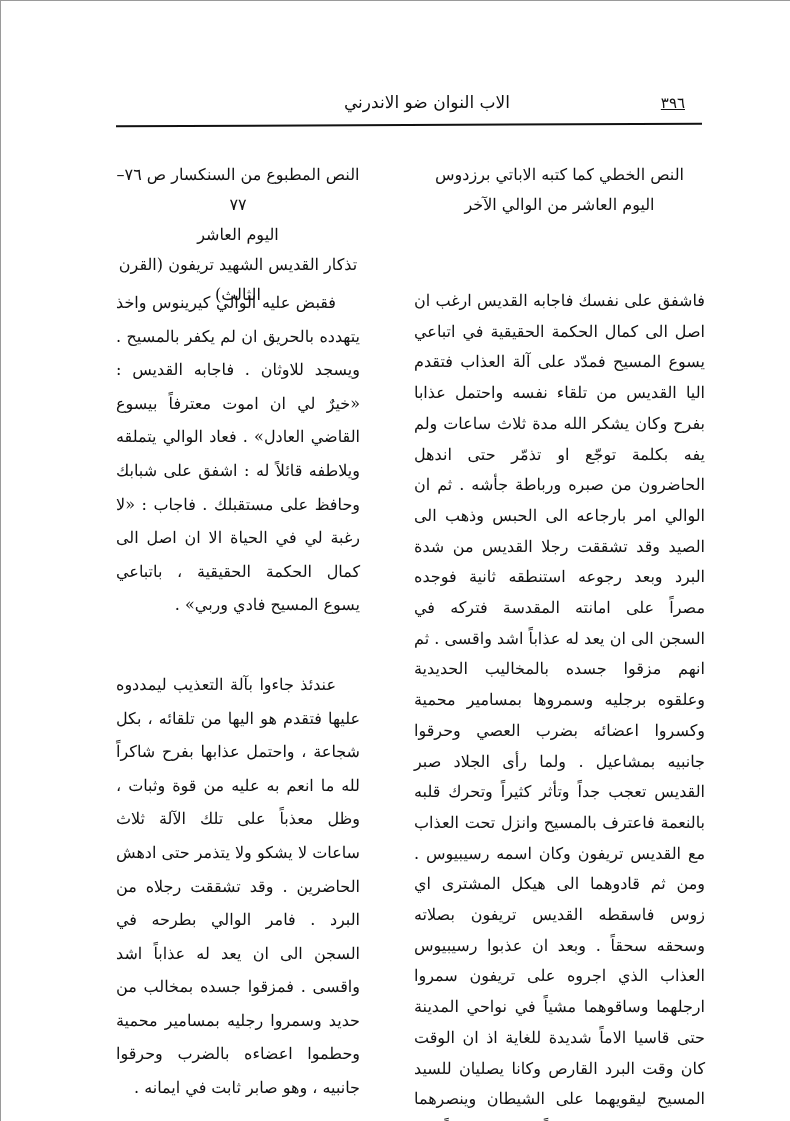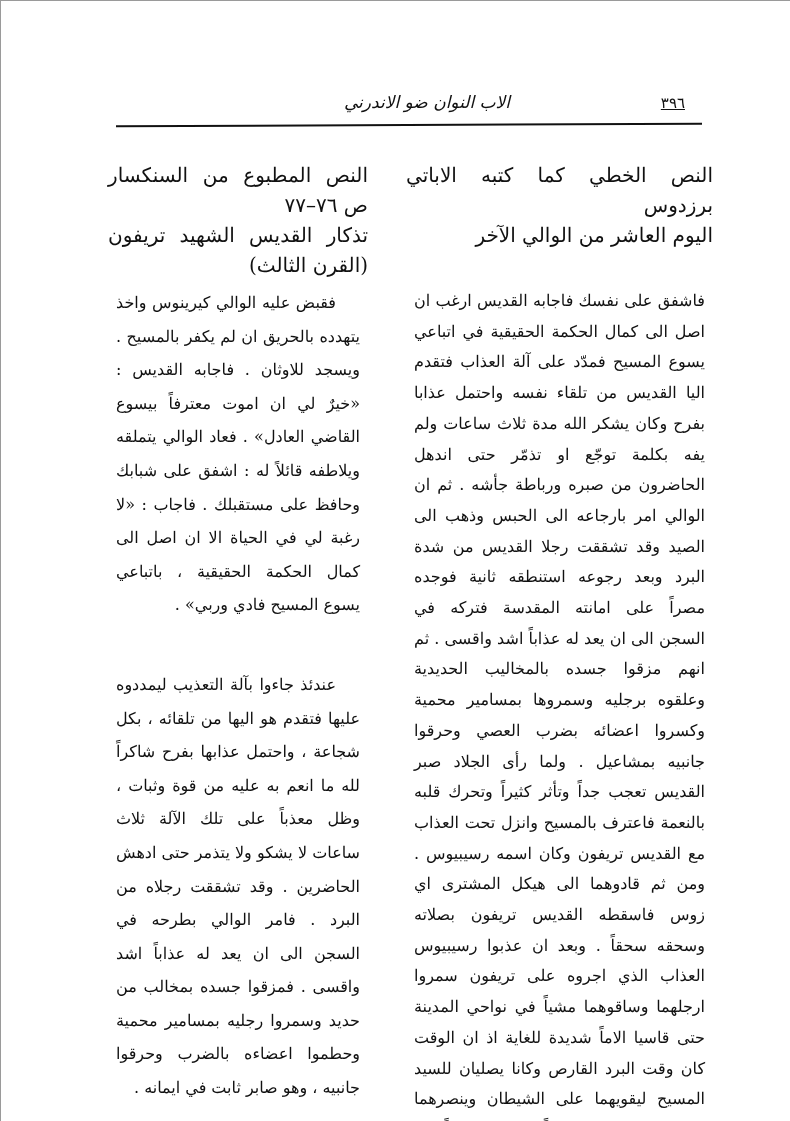--- a/index.html
+++ b/index.html
@@ -5,28 +5,28 @@
   html, body { margin: 0; padding: 0; }
   body {
     width: 790px; height: 1121px; background: #ffffff; position: relative; overflow: hidden;
     font-family: "DejaVu Serif", serif; color: #111;
   }
   .page-border-left { position: absolute; left: 0; top: 0; width: 1px; height: 1121px; background: #9a9a9a; }
   .page-border-top { position: absolute; left: 0; top: 0; width: 790px; height: 1px; background: #9a9a9a; }
 
   .running-head { position: absolute; top: 92px; left: 115px; width: 600px; height: 28px; direction: rtl; }
   .page-number { position: absolute; right: 30px; top: 2px; font-size: 15px; letter-spacing: 3px; text-decoration: underline; }
-  .running-title { position: absolute; right: 205px; top: 0; font-size: 17px; font-style: italic; }
+  .running-title { position: absolute; right: 205px; top: 0; font-size: 17px; }
   .head-rule { position: absolute; left: 116px; top: 124px; width: 586px; height: 2px; background: #111; transform: rotate(-0.25deg); }
 
   .column { position: absolute; direction: rtl; text-align: justify; }
   .col-right { left: 406px; width: 307px; top: 160px; }
   .col-left { left: 108px; width: 260px; top: 160px; }
 
-  .heading { font-size: 20px; line-height: 30px; margin: 0; font-weight: bold; }
+  .heading { text-align: center; font-size: 16px; line-height: 30px; margin: 0; font-weight: bold; }
   .col-right .heading { font-weight: normal; }
   .col-left .heading { font-weight: normal; }
 
   .para { margin: 8px; font-size: 16px; line-height: 31.6px; text-align-last: right; }
   .col-right .body { position: absolute; top: 118px; left: 0; width: 307px; }
   .col-right .para { line-height: 30.7px; }
   .col-left .body { position: absolute; top: 118px; left: 0; width: 260px; }
   .col-left .para { line-height: 33.6px; }
   .p-indent { text-indent: 24px; }
   .para-gap { height: 30px; }
@@ -47,20 +47,21 @@
 <div class="column col-right">
   <p class="heading">النص الخطي كما كتبه الاباتي برزدوس</p>
   <p class="heading">اليوم العاشر من الوالي الآخر</p>
   <div class="body">
     <p class="para">فاشفق على نفسك فاجابه القديس ارغب ان اصل الى كمال الحكمة الحقيقية في اتباعي يسوع المسيح فمدّد على آلة العذاب فتقدم اليا القديس من تلقاء نفسه واحتمل عذابا بفرح وكان يشكر الله مدة ثلاث ساعات ولم يفه بكلمة توجّع او تذمّر حتى اندهل الحاضرون من صبره ورباطة جأشه . ثم ان الوالي امر بارجاعه الى الحبس وذهب الى الصيد وقد تشققت رجلا القديس من شدة البرد وبعد رجوعه استنطقه ثانية فوجده مصراً على امانته المقدسة فتركه في السجن الى ان يعد له عذاباً اشد واقسى . ثم انهم مزقوا جسده بالمخاليب الحديدية وعلقوه برجليه وسمروها بمسامير محمية وكسروا اعضائه بضرب العصي وحرقوا جانبيه بمشاعيل . ولما رأى الجلاد صبر القديس تعجب جداً وتأثر كثيراً وتحرك قلبه بالنعمة فاعترف بالمسيح وانزل تحت العذاب مع القديس تريفون وكان اسمه رسيبيوس . ومن ثم قادوهما الى هيكل المشترى اي زوس فاسقطه القديس تريفون بصلاته وسحقه سحقاً . وبعد ان عذبوا رسيبيوس العذاب الذي اجروه على تريفون سمروا ارجلهما وساقوهما مشياً في نواحي المدينة حتى قاسيا الاماً شديدة للغاية اذ ان الوقت كان وقت البرد القارص وكانا يصليان للسيد المسيح ليقويهما على الشيطان وينصرهما بعونه الى النهاية . واخيراً ضربوهما ضرباً</p>
   </div>
 </div>
 
 <div class="column col-left">
   <p class="heading">النص المطبوع من السنكسار ص ٧٦–٧٧</p>
+  <p class="heading">اليوم العاشر</p>
   <p class="heading" style="font-weight:normal;">تذكار القديس الشهيد تريفون (القرن الثالث)</p>
   <div class="body">
     <p class="para p-indent">فقبض عليه الوالي كيرينوس واخذ يتهدده بالحريق ان لم يكفر بالمسيح . ويسجد للاوثان . فاجابه القديس : «خيرٌ لي ان اموت معترفاً بيسوع القاضي العادل» . فعاد الوالي يتملقه ويلاطفه قائلاً له : اشفق على شبابك وحافظ على مستقبلك . فاجاب : «لا رغبة لي في الحياة الا ان اصل الى كمال الحكمة الحقيقية ، باتباعي يسوع المسيح فادي وربي» .</p>
     <div class="para-gap"></div>
     <p class="para p-indent">عندئذ جاءوا بآلة التعذيب ليمددوه عليها فتقدم هو اليها من تلقائه ، بكل شجاعة ، واحتمل عذابها بفرح شاكراً لله ما انعم به عليه من قوة وثبات ، وظل معذباً على تلك الآلة ثلاث ساعات لا يشكو ولا يتذمر حتى ادهش الحاضرين . وقد تشققت رجلاه من البرد . فامر الوالي بطرحه في السجن الى ان يعد له عذاباً اشد واقسى . فمزقوا جسده بمخالب من حديد وسمروا رجليه بمسامير محمية وحطموا اعضاءه بالضرب وحرقوا جانبيه ، وهو صابر ثابت في ايمانه .</p>
     <div class="para-gap-big"></div>
     <p class="para p-indent">ولدى هذا المشهد ، آمن الجلاد واسمه رسيبيوس وجاهر بايمانه ، فقادوا الاثنين الى هيكل المشتري زوس فاسقطه تريفون</p>
   </div>
 </div>
 

